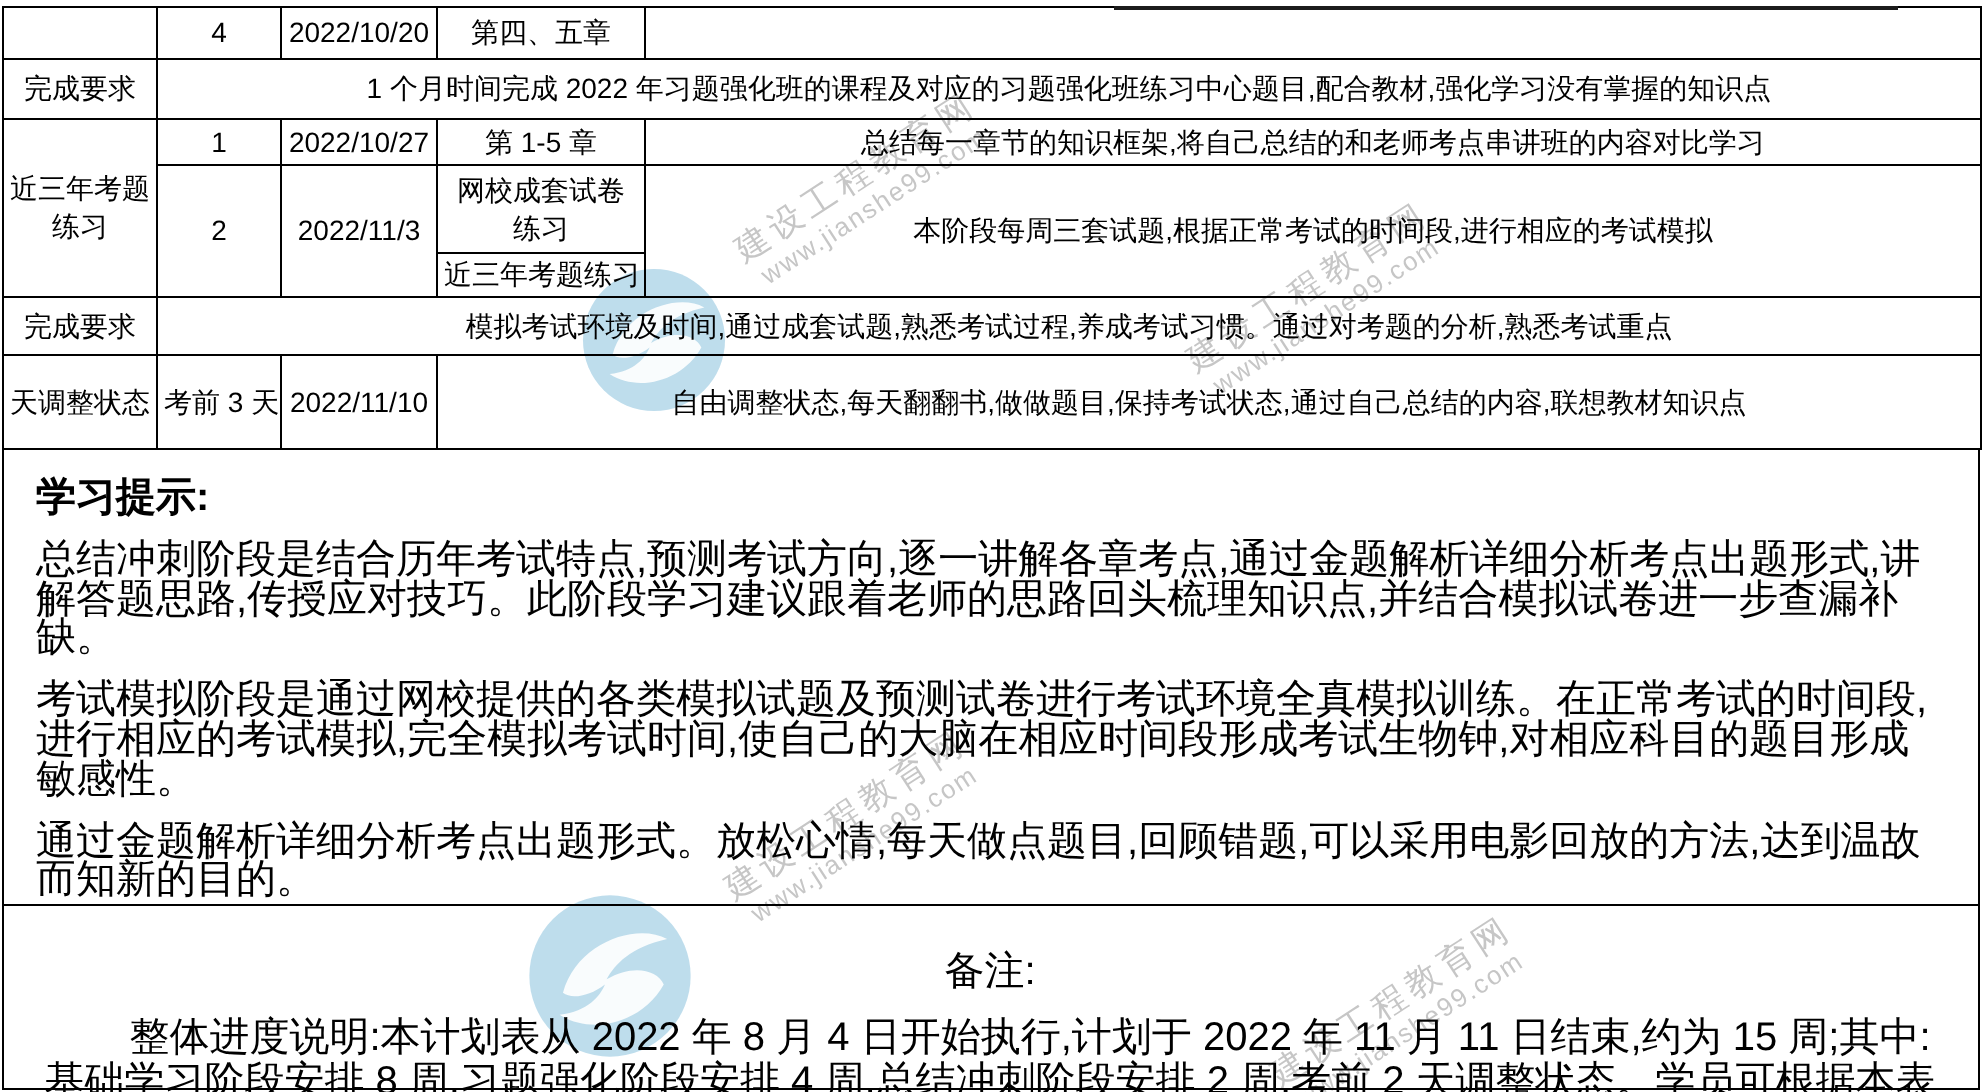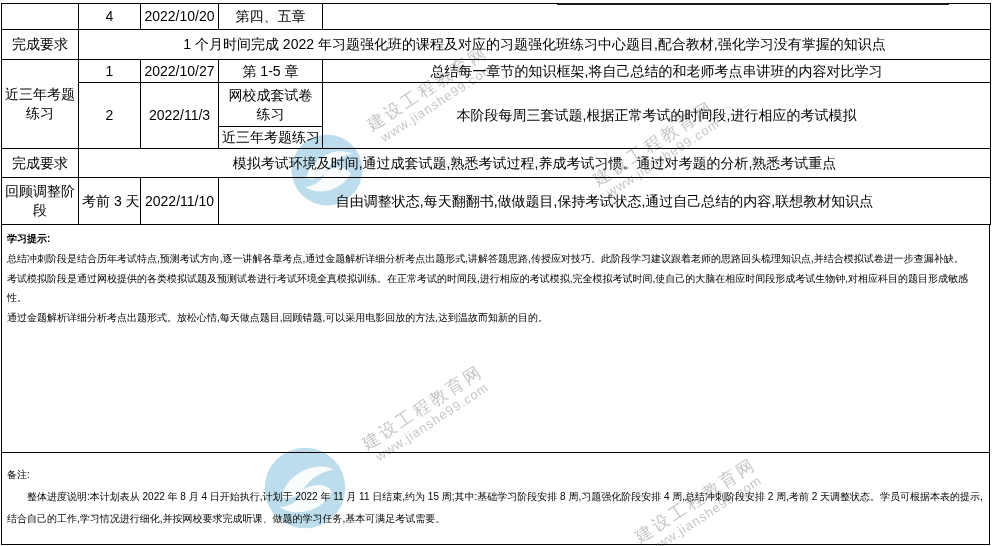--- a/index.html
+++ b/index.html
@@ -49,22 +49,22 @@
   .block{
     box-sizing:border-box;
     width:989px;
     margin-left:1px;
     border:1px solid #000;
     border-top:none;
     background:transparent;
   }
   #tips-block{height:228px;padding:4px 6px 0 5px;}
   #remarks-block{height:92px;padding:11px 6px 0 5px;}
-  .block p{margin:0;font-size:10px;line-height:19.8px;white-space:pre-wrap;}
-  #remarks-block p{line-height:22px;}
+  .block p{margin:11px;font-size:20px;line-height:19.8px;white-space:pre-wrap;}
+  #remarks-block p{line-height:22px;text-align:center;}
   .lbl{font-weight:bold;}
   .indent{text-indent:2em;}
 </style>
 </head>
 <body>
 
 <div id="screen">
 
   <div id="wm-layer">
     <div class="wm-text" style="left:432px;top:95px;">
@@ -130,21 +130,21 @@
         <td rowspan="2">本阶段每周三套试题,根据正常考试的时间段,进行相应的考试模拟</td>
       </tr>
       <tr class="h22">
         <td class="nowrap">近三年考题练习</td>
       </tr>
       <tr class="h29">
         <td>完成要求</td>
         <td colspan="4">模拟考试环境及时间,通过成套试题,熟悉考试过程,养成考试习惯。通过对考题的分析,熟悉考试重点</td>
       </tr>
       <tr class="h47">
-        <td>回顾调整阶段</td>
+        <td>天调整状态</td>
         <td class="nowrap">考前 3 天</td>
         <td class="nowrap">2022/11/10</td>
         <td colspan="2">自由调整状态,每天翻翻书,做做题目,保持考试状态,通过自己总结的内容,联想教材知识点</td>
       </tr>
     </tbody>
       </table>
 
     <div id="tips-block" class="block">
       <p class="lbl">学习提示:</p>
       <p>总结冲刺阶段是结合历年考试特点,预测考试方向,逐一讲解各章考点,通过金题解析详细分析考点出题形式,讲解答题思路,传授应对技巧。此阶段学习建议跟着老师的思路回头梳理知识点,并结合模拟试卷进一步查漏补缺。</p>

